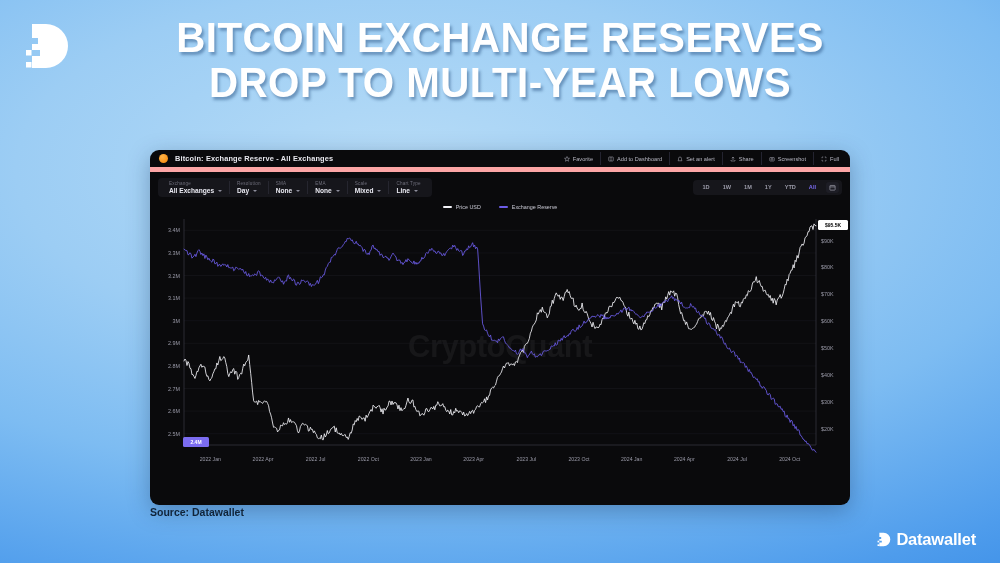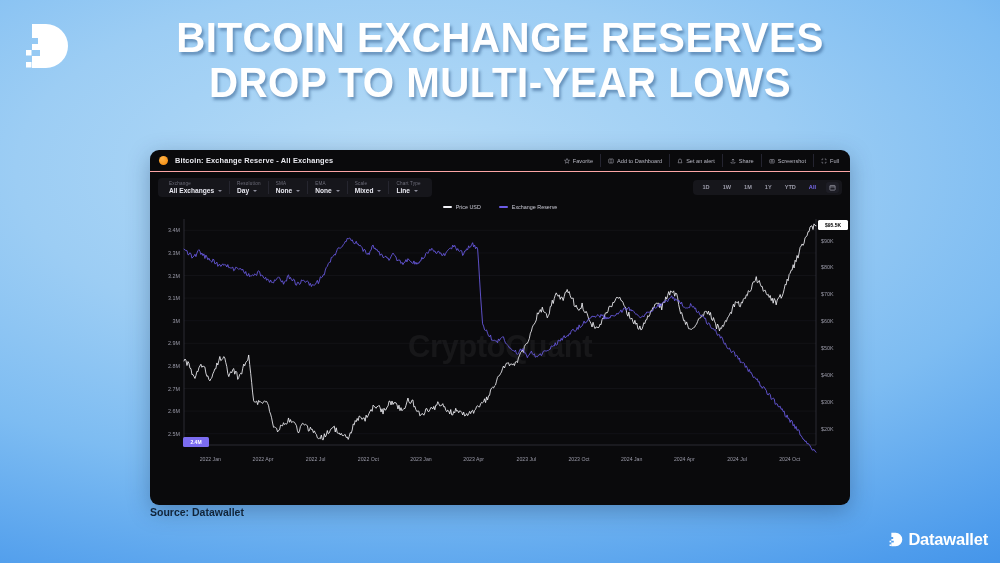--- a/index.html
+++ b/index.html
@@ -33,21 +33,21 @@
   .card {
     position:absolute; left:150px; top:150px; width:700px; height:355px;
     background:#0a0a0c;
     border-radius:9px;
     overflow:hidden;
     box-shadow:0 6px 22px rgba(20,50,90,.35);
   }
   .card-header {
     height:22px; display:flex; align-items:center;
     padding:0 9px; gap:7px;
-    border-bottom:1px solid #fca5a5;
+    border-bottom:5px solid #fca5a5;
   }
   .btc-dot {
     width:9px;height:9px;border-radius:50%;
     background:radial-gradient(circle at 35% 30%,#ffb347,#f7931a 70%);
     flex:0 0 auto;
   }
   .card-title { color:#e8e8ee; font-size:7.4px; font-weight:bold; letter-spacing:.15px; }
   .header-actions { margin-left:auto; display:flex; align-items:center; }
   .hact {
     display:flex; align-items:center; gap:3px;
@@ -112,21 +112,21 @@
   .badge-right-r { fill:#ffffff; }
   .badge-right-t { fill:#000000; font-size:5px; font-weight:bold; font-family:"Liberation Sans", sans-serif; }
 
   
   .source {
     position:absolute; left:150px; top:506px;
     color:#10243a; font-size:10.5px; font-weight:bold;
   }
 
   
-  .footer-logo { position:absolute; right:12px; bottom:14px; display:flex; align-items:center; gap:5px; }
+  .footer-logo { position:absolute; right:24px; bottom:14px; display:flex; align-items:center; gap:5px; }
   .footer-logo svg.mark { width:16px;height:17px; display:block; }
   .footer-logo .wordmark { color:#ffffff; font-size:16.5px; font-weight:bold; letter-spacing:-.2px; }
 </style>
 </head>
 <body>
 
 <div class="brand-logo">
   <svg viewBox="0 0 52 56">
     <path d="M14 6 h14 a22 22 0 0 1 0 44 h-14 v-12 h8 v-6 h-8 v-6 h6 v-6 h-6 z" fill="#ffffff"></path>
     <rect x="8" y="32" width="5.5" height="5.5" fill="#ffffff"></rect>

